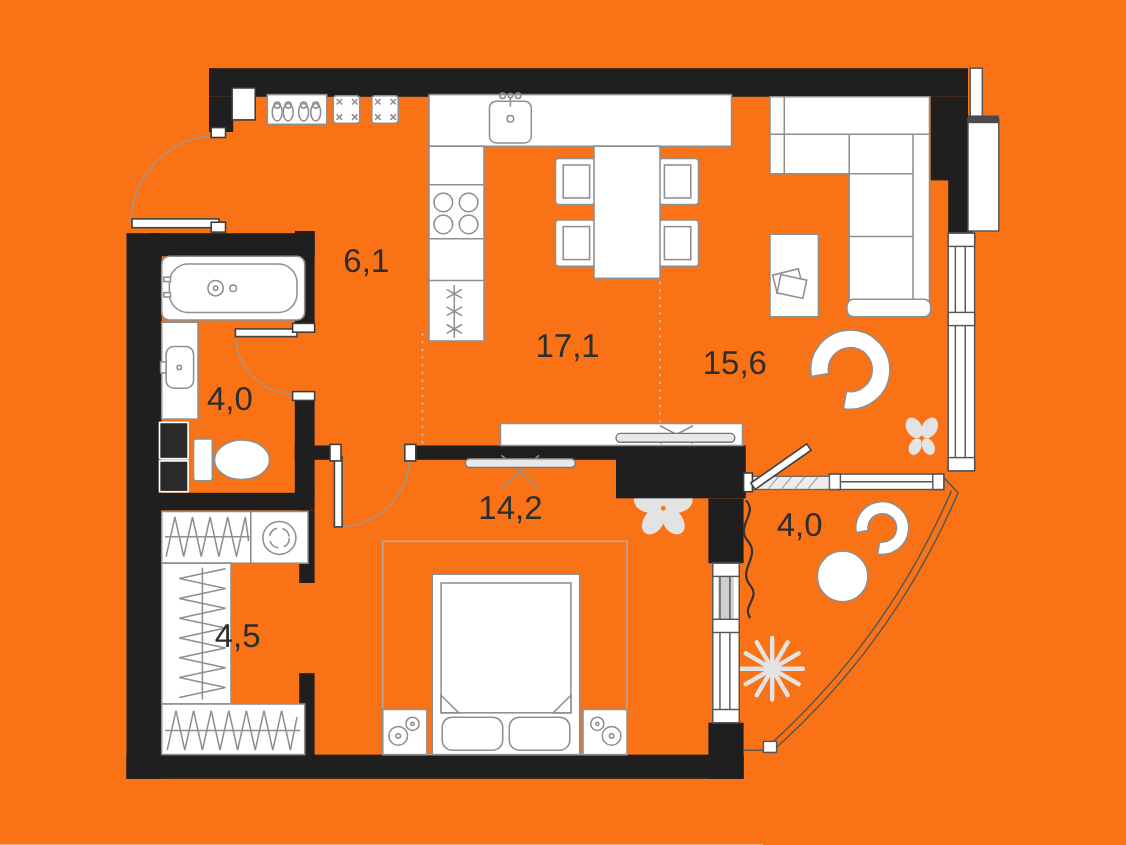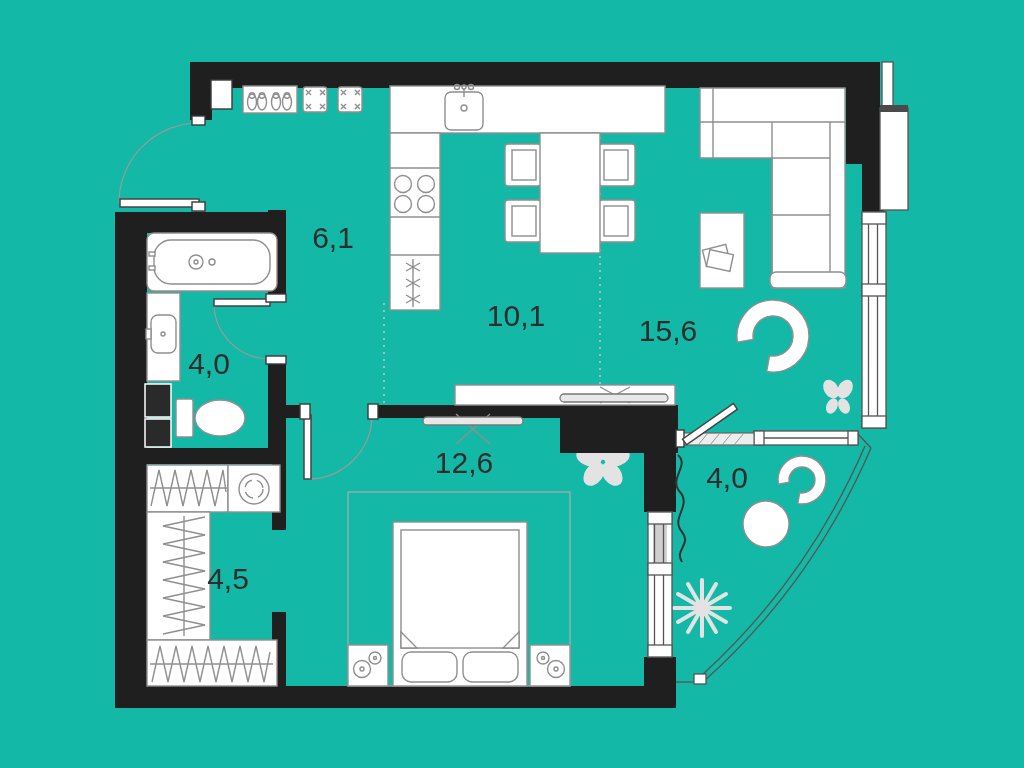--- a/index.html
+++ b/index.html
@@ -1,16 +1,16 @@
 <!DOCTYPE html>
 <html><head>
 <meta charset="utf-8">
 <style>
   html,body{margin:0;padding:0;background:#ffffff;}
-  .stage{position:relative;width:1024px;height:768px;background:#14b8a6;overflow:hidden;
+  .stage{position:relative;width:1024px;height:768px;background:#f97316;overflow:hidden;
          font-family:"Liberation Sans",sans-serif;}
   .stage svg{position:absolute;left:0;top:0;}
   .lbl{position:absolute;transform:translate(-50%,-50%);font-size:30px;font-weight:400;
        color:#2d2d2d;letter-spacing:0px;white-space:nowrap;}
   
   .furn{fill:#ffffff;stroke:#8f8f8f;stroke-width:1.4;}
   .furnln{fill:none;stroke:#8f8f8f;stroke-width:1.4;}
   .wall{fill:#1f1f1f;stroke:none;}
   .win{fill:#ffffff;stroke:#555555;stroke-width:1.3;}
   .winln{fill:none;stroke:#555555;stroke-width:1.3;}
@@ -292,19 +292,19 @@
 
   <g>
     <circle class="furn" cx="766" cy="524" r="23"></circle>
   </g>
   <g>
     <path class="furn" d="M778.4,484.2 A24,24 0 1 1 797.8,503.6 L799.7,492.8 A13,13 0 1 0 789.2,482.3 Z"></path>
   </g>
 </svg>
 
   <div class="lbl" style="left:333px;top:238px">6,1</div>
-  <div class="lbl" style="left:516px;top:316px">10,1</div>
+  <div class="lbl" style="left:516px;top:316px">17,1</div>
   <div class="lbl" style="left:668px;top:331px">15,6</div>
   <div class="lbl" style="left:209px;top:364px">4,0</div>
-  <div class="lbl" style="left:464px;top:463px">12,6</div>
+  <div class="lbl" style="left:464px;top:463px">14,2</div>
   <div class="lbl" style="left:727px;top:478px">4,0</div>
-  <div class="lbl" style="left:228px;top:579px">4,5</div>
+  <div class="lbl" style="left:216px;top:579px">4,5</div>
 </div>
 
 </body></html>

